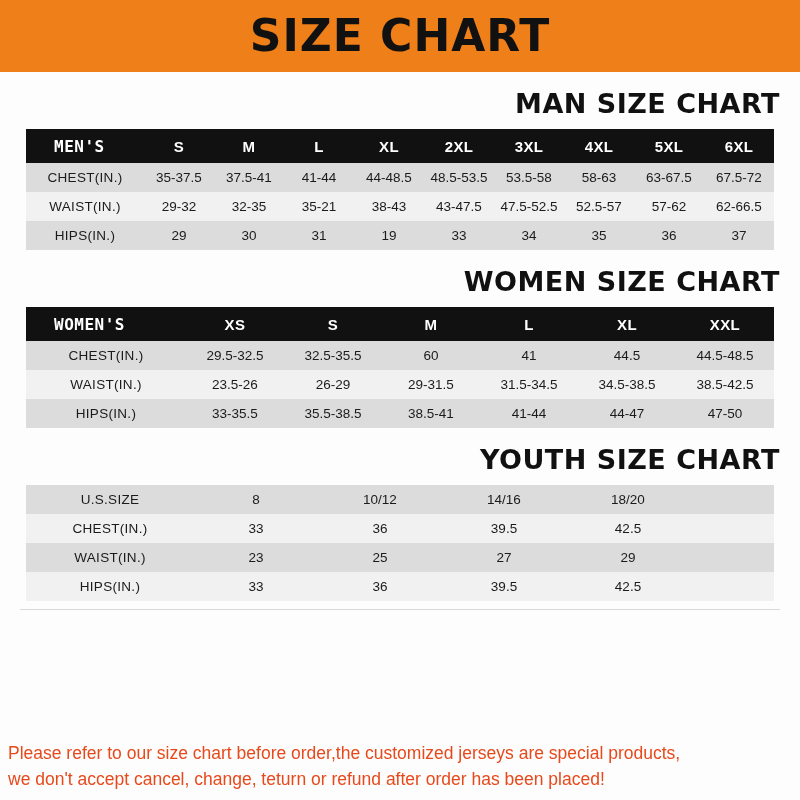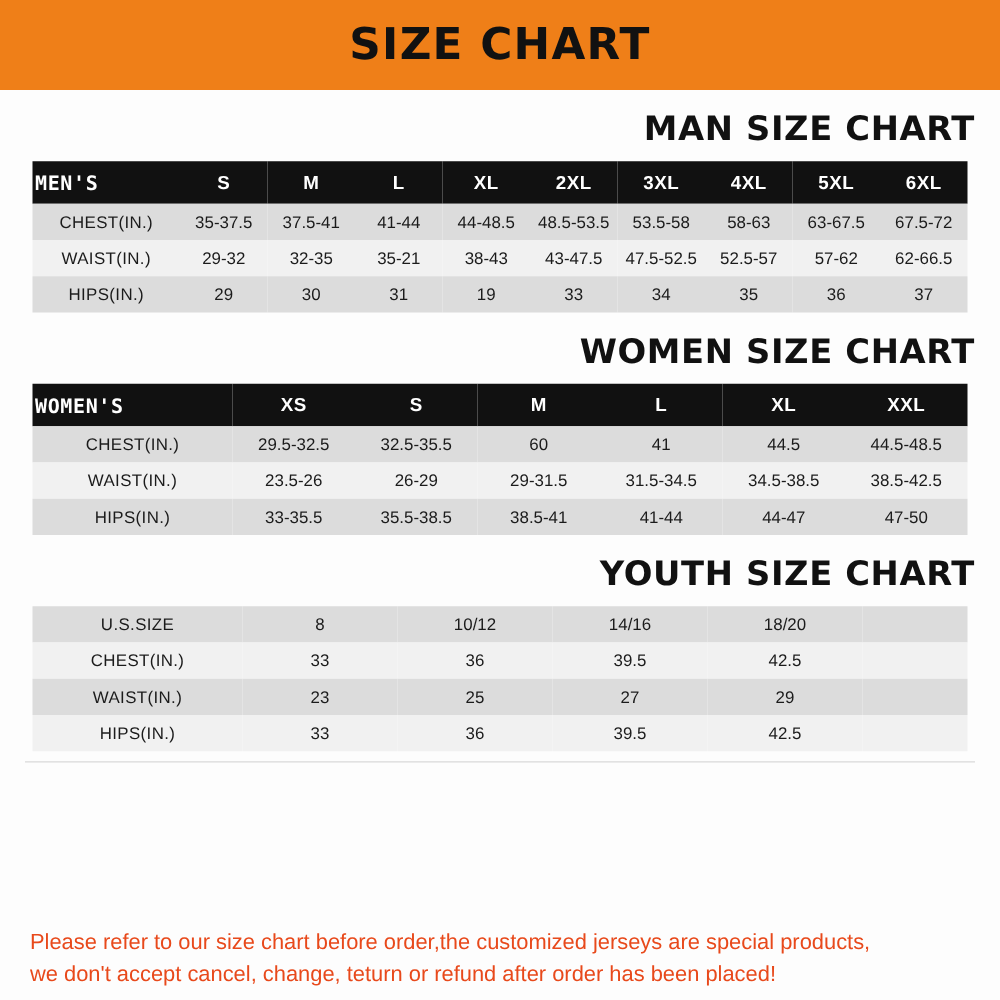--- a/index.html
+++ b/index.html
@@ -24,21 +24,21 @@
     height: 72px;
     background: #ef7f18;
     display: flex;
     align-items: center;
     justify-content: center;
     position: relative;
   }
   .banner-title {
     font-family: "DejaVu Sans", sans-serif;
     font-weight: bold;
-    font-size: 35px;
+    font-size: 44px;
     letter-spacing: 1px;
     color: #111111;
     line-height: 1;
     margin: 0;
     padding: 0;
     text-align: center;
   }
 
   
   .section { padding: 0 20px; }
@@ -76,42 +76,42 @@
     color: #ffffff;
     font-weight: bold;
     height: 34px;
     font-size: 15px;
     letter-spacing: 0.4px;
   }
   tr.hdr th.rowlabel {
     font-family: "DejaVu Sans Mono", monospace;
     font-size: 16px;
     text-align: left;
-    padding-left: 2px;
+    padding-left: 28px;
     letter-spacing: 0.5px;
   }
 
   
   tr.r-grey { background: #dcdcdc; }
   tr.r-white { background: #f1f1f1; }
   td.rowlabel {
     font-family: "DejaVu Sans Mono", monospace;
     font-size: 13.5px;
     letter-spacing: 0.3px;
     text-align: center;
     color: #1b1b1b;
   }
 
   
   .footnote {
     position: absolute;
     left: 0;
     right: 0;
     bottom: 8px;
-    padding: 0 24px;
+    padding: 0 8px;
     text-align: left;
   }
   .footnote .line {
     color: #e8491b;
     font-size: 17.5px;
     line-height: 1.45;
     font-family: "Liberation Sans", sans-serif;
   }
   .divider {
     width: 760px;

